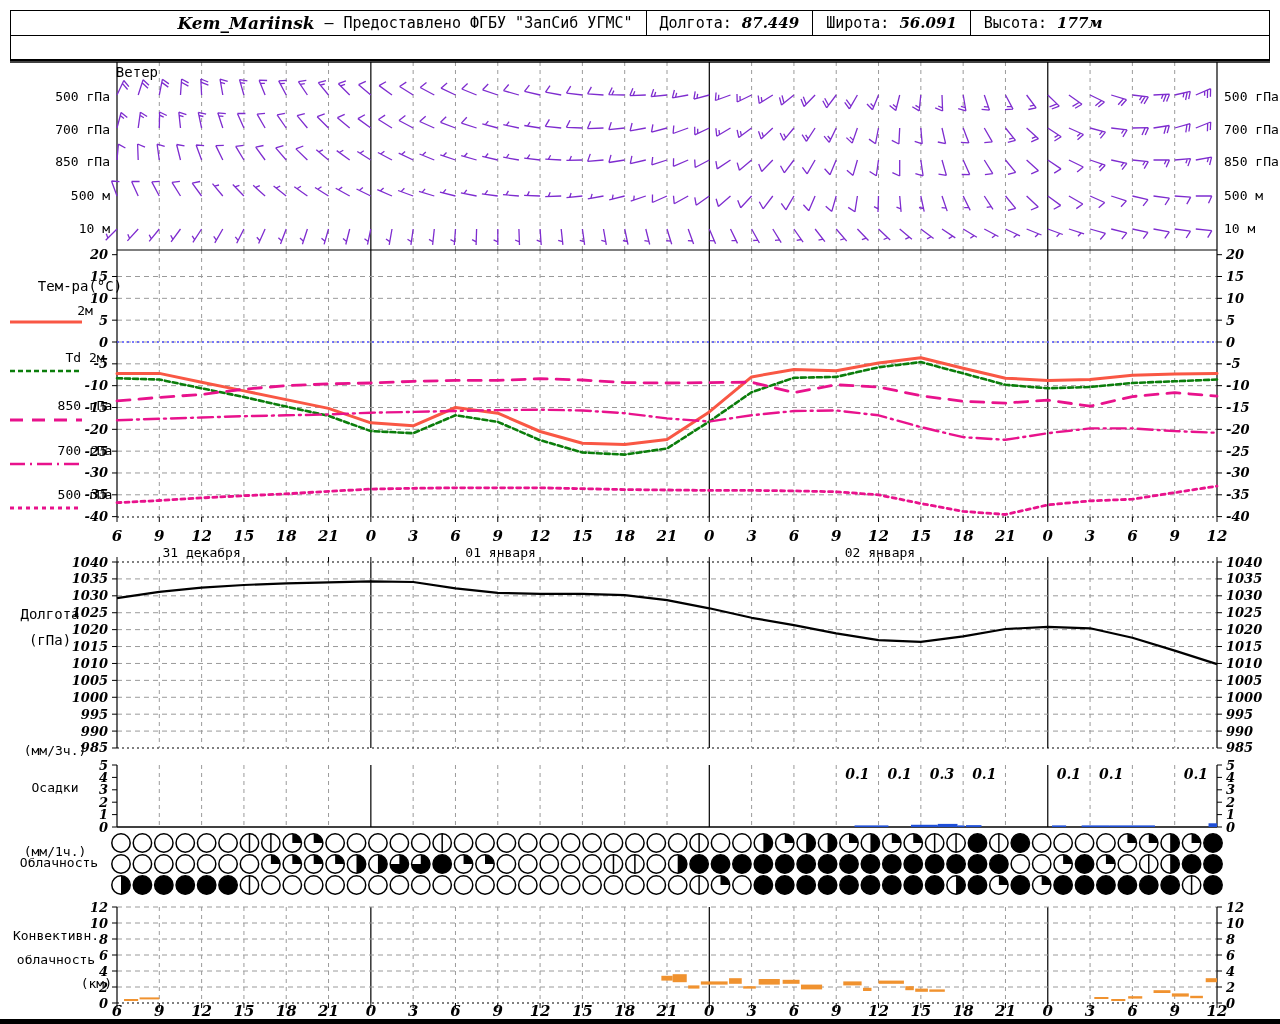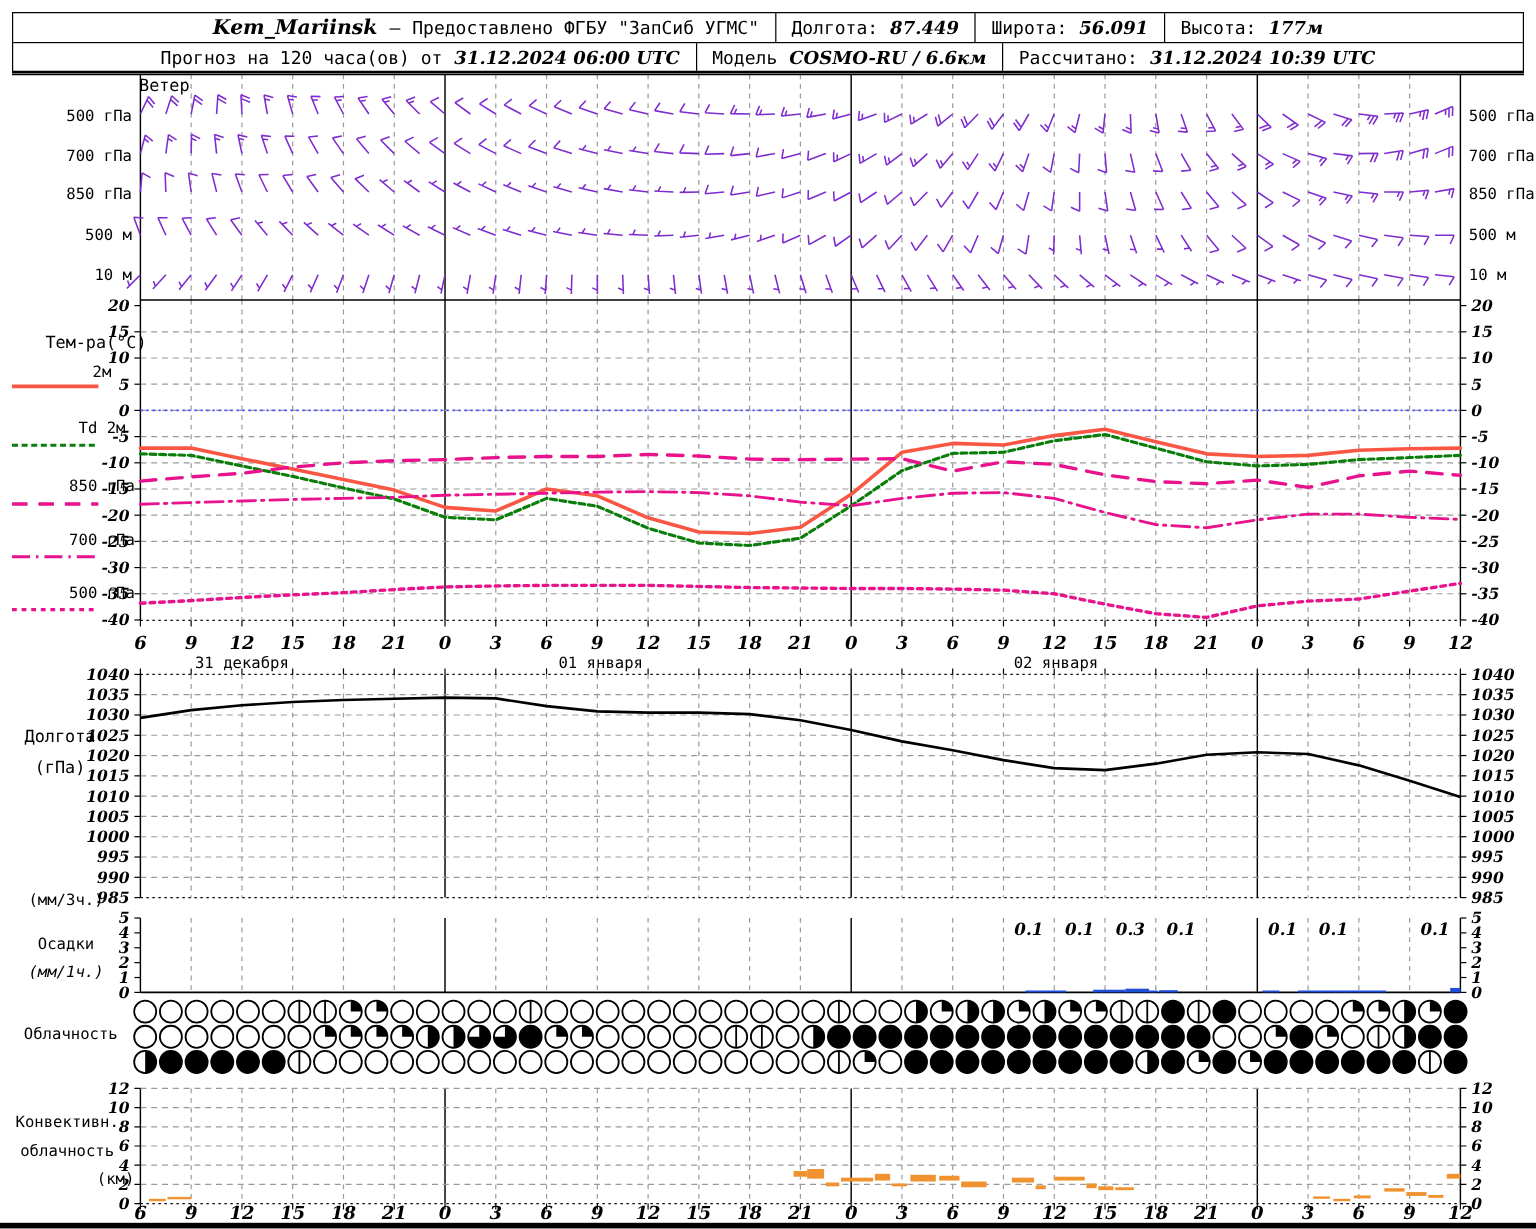--- a/index.html
+++ b/index.html
@@ -1106,41 +1106,31 @@
       <span class="sep"></span>
       <span class="lab">Долгота:</span>
       <span class="val">87.449</span>
       <span class="sep"></span>
       <span class="lab">Широта:</span>
       <span class="val">56.091</span>
       <span class="sep"></span>
       <span class="lab">Высота:</span>
       <span class="val">177м</span>
     </div>
-    <div class="hdr-row">
-      <span class="lab">Прогноз на 120 часа(ов) от</span>
-      <span class="val">31.12.2024 06:00 UTC</span>
-      <span class="sep"></span>
-      <span class="lab">Модель</span>
-      <span class="val">COSMO-RU / 6.6км</span>
-      <span class="sep"></span>
-      <span class="lab">Рассчитано:</span>
-      <span class="val">31.12.2024 10:39 UTC</span>
-    </div>
   </div>
 
   <div class="ltitle tr" style="left:0;width:110px;top:64px;">Ветер</div>
   <div class="ltitle tc" style="left:10px;width:140px;top:278px;">Тем-ра(°C)</div>
   <div class="ltitle tc s13" style="left:10px;width:150px;top:303px;">2м</div>
   <div class="ltitle tc s13" style="left:10px;width:150px;top:350px;">Td 2м</div>
   <div class="ltitle tc s13" style="left:10px;width:150px;top:398px;">850 гПа</div>
   <div class="ltitle tc s13" style="left:10px;width:150px;top:443px;">700 гПа</div>
   <div class="ltitle tc s13" style="left:10px;width:150px;top:487px;">500 гПа</div>
   <div class="ltitle tc" style="left:0;width:100px;top:606px;">Долгота</div>
   <div class="ltitle tc" style="left:0;width:100px;top:632px;">(гПа)</div>
   <div class="ltitle tc s13" style="left:0;width:110px;top:743px;">(мм/3ч.)</div>
   <div class="ltitle tc s13" style="left:0;width:110px;top:780px;">Осадки</div>
-  <div class="ltitle tc s13" style="left:0;width:110px;top:803px;font-style:italic;">(мм/1ч.)</div>
+  <div class="ltitle tc s13" style="left:0;width:110px;top:844px;">(мм/1ч.)</div>
   <div class="ltitle tc s13" style="left:0;width:118px;top:855px;">Облачность</div>
   <div class="ltitle tc s13" style="left:0;width:112px;top:928px;">Конвективн.</div>
   <div class="ltitle tc s13" style="left:0;width:112px;top:952px;">облачность</div>
   <div class="ltitle tc s13" style="left:0;width:112px;top:976px;text-align:right;">(км)</div>
 </div>
 
 </body></html>

